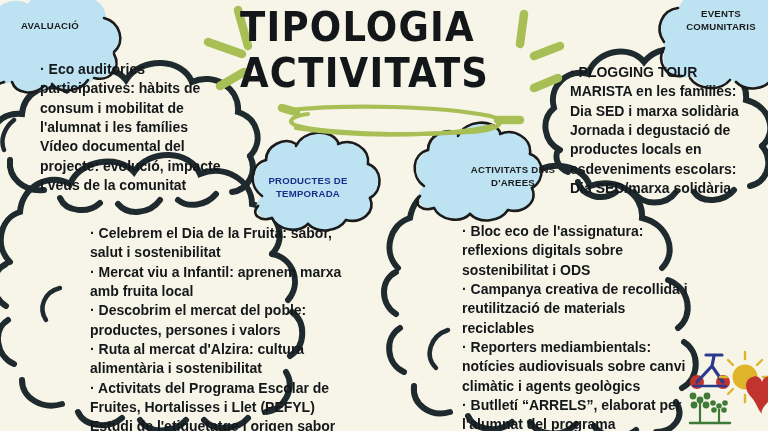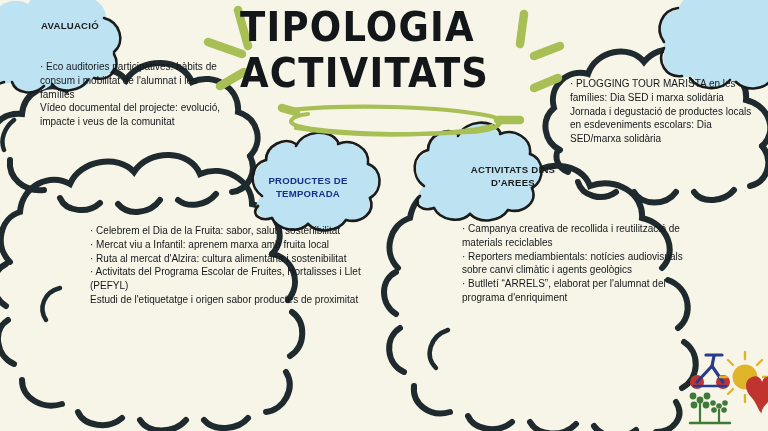--- a/index.html
+++ b/index.html
@@ -61,39 +61,39 @@
     z-index: 7;
     text-align: center;
     font-weight: 700;
     font-size: 9.6px;
     line-height: 1.32;
     letter-spacing: 0.25px;
     text-transform: uppercase;
     color: #1B1B1B;
     pointer-events: auto;
   }
-  #label-avaluacio  { left: 20px;  top: 20px;  width: 100px; }
+  #label-avaluacio  { left: 0;  top: 20px;  width: 100px; }
   #label-events     { left: 678px; top: 8px;  width: 86px; }
   #label-productes  { left: 253px; top: 175px; width: 110px; color:#17308C;text-align:center; }
   #label-arees      { left: 417px; top: 164px; width: 116px; margin-left: 38px; }
 
   
   .text-block {
     position: absolute;
     z-index: 5;
     font-family: "Liberation Sans", sans-serif;
-    font-weight: 400;
+    font-weight: 700;
     color: #15181B;
-    font-size: 10px;
+    font-size: 14px;
     line-height: 1.38;
   }
   .text-block p { margin: 0; }
 
   #text-avaluacio  { left: 40px;  top: 60px;  width: 186px; }
-  #text-events     { left: 570px; top: 77px;  width: 188px; }
+  #text-events     { left: 570px; top: 63px;  width: 188px; }
   #text-productes  { left: 90px;  top: 224px; width: 272px; }
   #text-arees      { left: 462px; top: 222px; width: 232px; }
 </style>
 </head>
 <body>
 
 <div id="canvas">
 
   <svg id="art" viewBox="0 0 768 431" xmlns="http://www.w3.org/2000/svg">
 
@@ -296,42 +296,45 @@
 
   </svg>
 
   <div class="title-block">
     <div class="title-line">TIPOLOGIA</div>
     <div class="title-line second">ACTIVITATS</div>
   </div>
 
   <div class="badge-label" id="label-avaluacio">AVALUACIÓ</div>
 
+  <div class="badge-label" id="label-events">EVENTS COMUNITARIS</div>
 
   <div class="badge-label" id="label-productes">PRODUCTES DE TEMPORADA</div>
 
   <div class="badge-label" id="label-arees">ACTIVITATS DINS D'AREES</div>
 
   <div class="text-block" id="text-avaluacio">
       <p>· Eco auditories participatives: hàbits de consum i mobilitat de l'alumnat i les famílies</p>
       <p>Vídeo documental del projecte: evolució, impacte i veus de la comunitat</p>
     </div>
 
   <div class="text-block" id="text-events">
       <p>· PLOGGING TOUR MARISTA en les famílies: Dia SED i marxa solidària</p>
       <p>Jornada i degustació de productes locals en esdeveniments escolars: Dia SED/marxa solidària</p>
     </div>
 
   <div class="text-block" id="text-productes">
       <p>· Celebrem el Dia de la Fruita: sabor, salut i sostenibilitat</p>
       <p>· Mercat viu a Infantil: aprenem marxa amb fruita local</p>
+      <p>· Descobrim el mercat del poble: productes, persones i valors</p>
       <p>· Ruta al mercat d'Alzira: cultura alimentària i sostenibilitat</p>
       <p>· Activitats del Programa Escolar de Fruites, Hortalisses i Llet (PEFYL)</p>
       <p>Estudi de l'etiquetatge i origen sabor productes de proximitat</p>
     </div>
 
   <div class="text-block" id="text-arees">
+      <p>· Bloc eco de l'assignatura: reflexions digitals sobre sostenibilitat i ODS</p>
       <p>· Campanya creativa de recollida i reutilització de materials reciclables</p>
       <p>· Reporters mediambientals: notícies audiovisuals sobre canvi climàtic i agents geològics</p>
       <p>· Butlletí “ARRELS”, elaborat per l'alumnat del programa d'enriquiment</p>
     </div>
 
 </div>
 
 </body></html>

